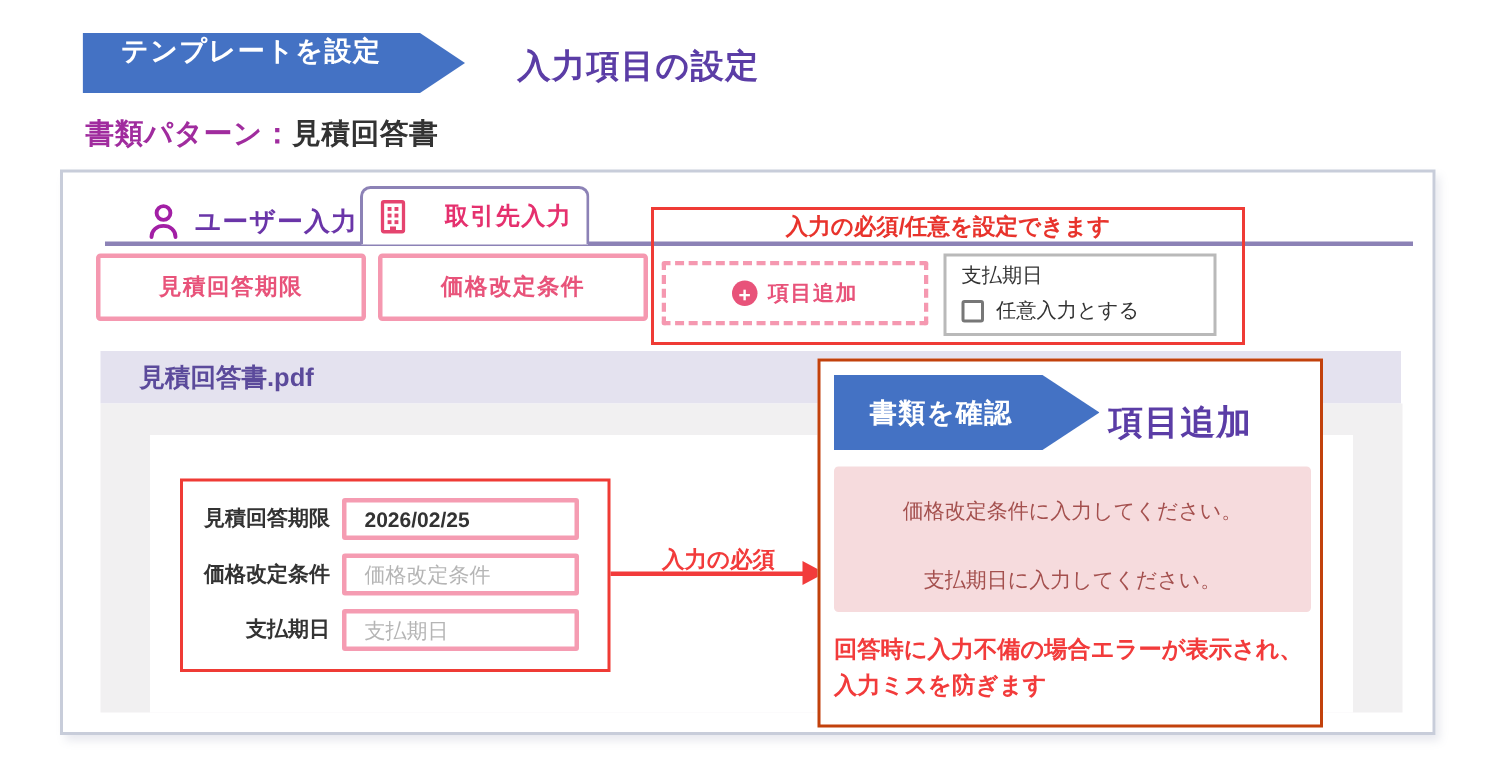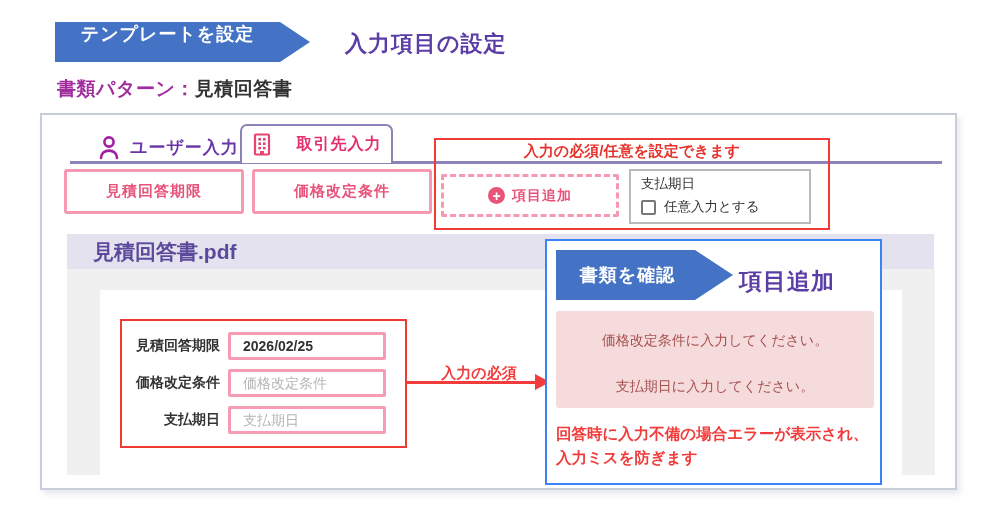--- a/index.html
+++ b/index.html
@@ -48,21 +48,21 @@
   .ann-gray { left:193px; top:29px; width:182px; height:55px; background:#fff;
     border:2px solid #B9B9B9; padding:4px 10px; }
   .ann-gray .fname { font-size:13.5px; color:#333; }
   .ann-gray .optrow { display:flex; align-items:center; gap:8px; margin-top:5px; }
   .cbx { width:15px; height:15px; border:2px solid #777; border-radius:2px; background:#fff; cursor:pointer; flex:0 0 auto; }
   .ann-gray .optlbl { font-size:13.5px; color:#333; }
 
   
   .pdf-header { left:25px; top:119px; width:867px; height:35px; background:#E4E2EF;
     display:flex; align-items:center; padding-left:26px; }
-  .pdf-header .fname { font-size:21px; font-weight:bold; color:#5B4A9B; }
+  .pdf-header .fname { font-size:17px; font-weight:bold; color:#5B4A9B; }
   .pdf-body { left:25px; top:154px; width:868px; height:206px; background:#F1F0F1; }
   .pdf-page { position:absolute; left:33px; right:33px; top:21px; bottom:0; background:#fff; }
 
   
   .form-box { left:78px; top:204px; width:287px; height:129px; border:2px solid #EF3B35;
     z-index:2; padding:11px 10px 0 4px; display:flex; flex-direction:column; gap:9px; }
   .frow { display:flex; align-items:center; }
   .frow .flabel { width:94px; text-align:right; font-size:14px; font-weight:bold; color:#333; margin-right:8px; }
   .frow input { width:158px; height:28px; border:3px solid #F59CB2; border-radius:2px;
     font-size:14px; padding:0 12px; color:#333; outline:none;
@@ -72,21 +72,21 @@
 
   
   .arrow-label { left:372px; top:249px; width:130px; text-align:center;
     font-size:15px; font-weight:bold; color:#F23B3B; z-index:2; }
   .arrow-shaft { left:365px; top:266px; width:130px; height:3px; background:#F23B3B; z-index:2; }
   .arrow-head { left:493px; top:259px; width:0; height:0; border-left:15px solid #F23B3B;
     border-top:8.5px solid transparent; border-bottom:8.5px solid transparent; z-index:2; }
 
   
   .result-panel { left:503px; top:124px; width:337px; height:246px; background:#fff;
-    border:2px solid #3b82f6; z-index:5; }
+    border:2px solid #c2410c; z-index:5; }
   .rp-banner { left:9px; top:9px; width:177px; height:50px; background:#4472C4;
     clip-path:polygon(0 0, calc(100% - 38px) 0, 100% 50%, calc(100% - 38px) 100%, 0 100%);
     display:flex; align-items:center; justify-content:center; padding-right:34px;
     color:#fff; font-size:18px; font-weight:bold; letter-spacing:1px; }
   .rp-title { left:192px; top:25px; font-size:23px; font-weight:bold; color:#5B3DA6; letter-spacing:1px; }
   .rp-alert { left:9px; width:318px; background:#F6DBDD; border-radius:3px;
     display:flex; align-items:center; justify-content:center;
     font-size:14px; color:#A4504E; }
   .rp-alert1 { top:70px; height:60px; }
   .rp-alert2 { top:125px; height:42px; }

